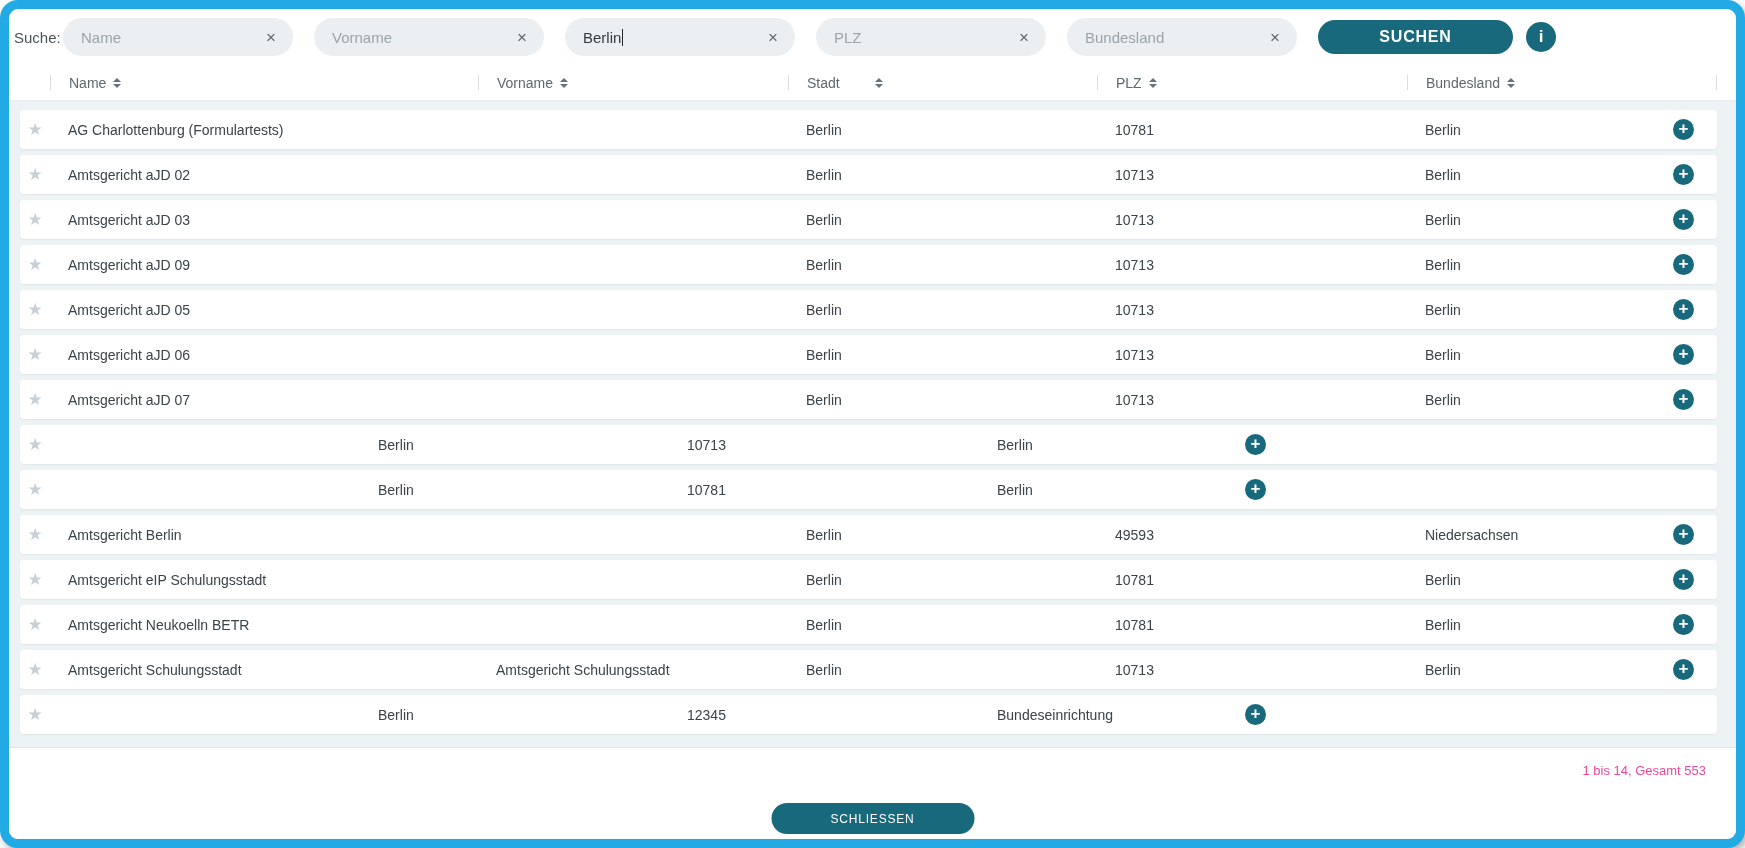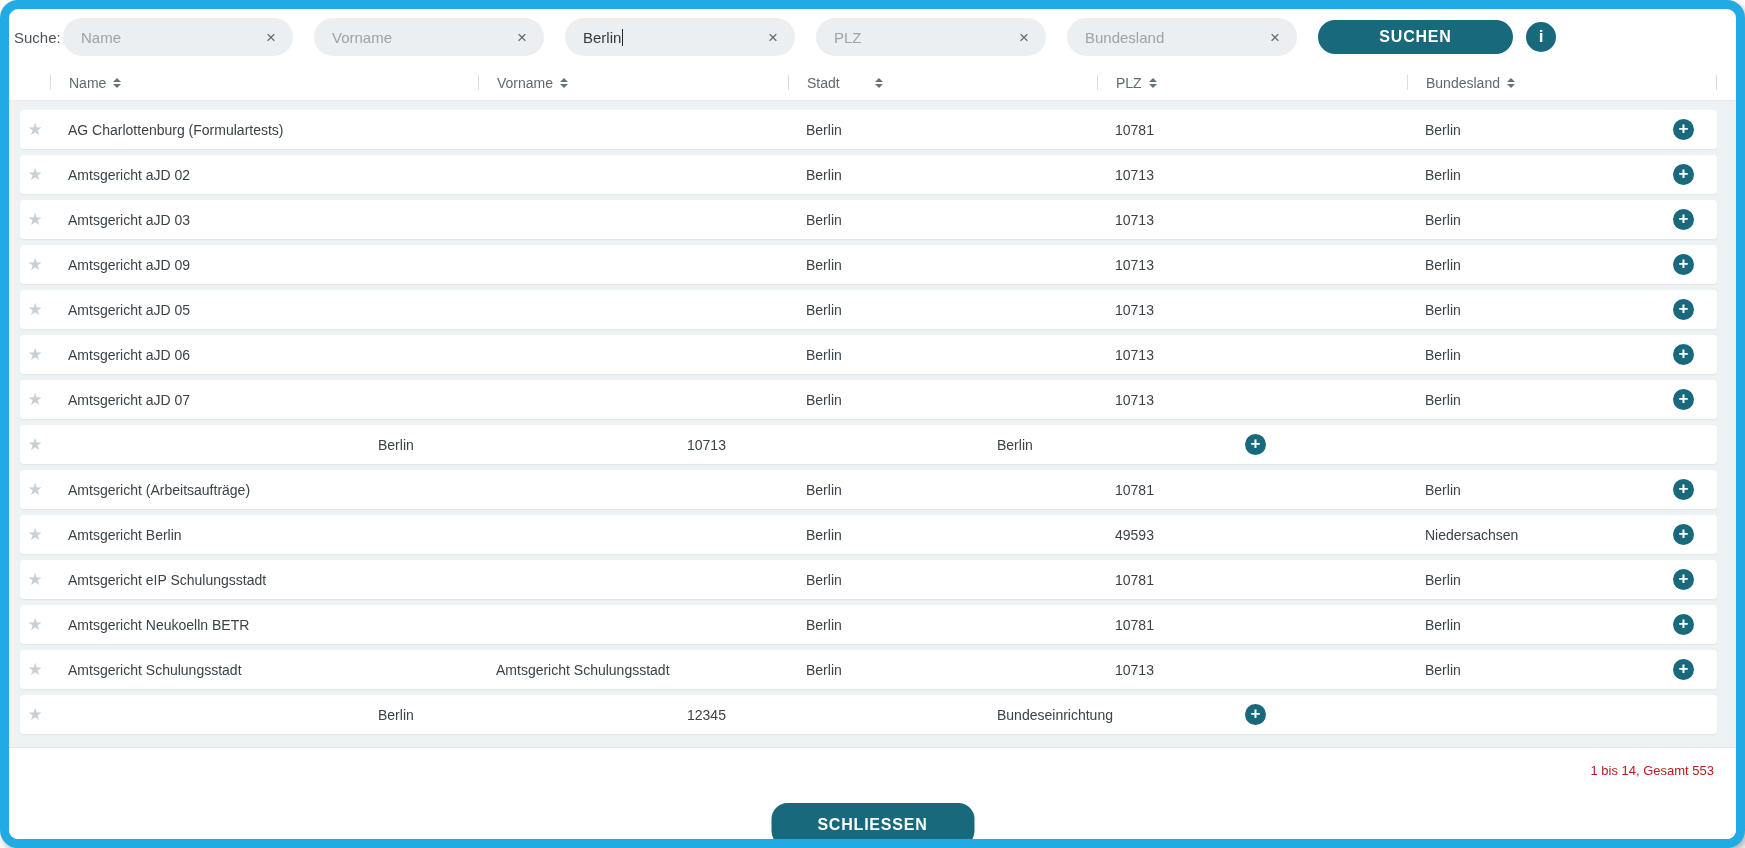--- a/index.html
+++ b/index.html
@@ -95,26 +95,26 @@
   .plusbtn {
     width:21px; height:21px; border-radius:50%;
     background:var(--teal); color:#fff;
     font-size:17px; font-weight:bold; line-height:1;
     display:flex; align-items:center; justify-content:center;
     cursor:pointer; padding-bottom:2px;
   }
 
   
   .tfoot { flex:1; position:relative; background:#fff; }
-  .pagination { text-align:right; padding:15px 22px 0 0; font-size:13px; color:#b91c1c; }
+  .pagination { text-align:right; padding:15px 30px 0 0; font-size:13px; color:#ec4899; }
   .btn-schliessen {
     position:absolute; left:50%; top:55px; transform:translateX(-50%);
-    width:203px; height:44px;
+    width:203px; height:31px;
     border-radius:16px; background:var(--teal); border:none;
-    color:#fff; font-weight:bold; font-size:16px; letter-spacing:.8px;
+    color:#fff; font-weight:normal; font-size:12px; letter-spacing:.8px;
     font-family:"Liberation Sans", sans-serif;
     display:flex; align-items:center; justify-content:center; cursor:pointer;
   }
 </style>
 </head>
 <body style="--teal: #17697b; --cyan: #22aae4;">
 
 <div class="frame">
 
   <div class="topbar">
@@ -301,21 +301,20 @@
         <div class="cell col-bundesland">Berlin</div>
         <div class="cell col-action">
           <span class="plusbtn">+</span>
         </div>
       </div>
 
       <div class="row">
         <div class="cell col-star">
           <span class="star">★</span>
         </div>
-        <div class="cell col-name">Amtsgericht (Arbeitsaufträge)</div>
         <div class="cell col-vorname"></div>
         <div class="cell col-stadt">Berlin</div>
         <div class="cell col-plz">10781</div>
         <div class="cell col-bundesland">Berlin</div>
         <div class="cell col-action">
           <span class="plusbtn">+</span>
         </div>
       </div>
 
       <div class="row">

